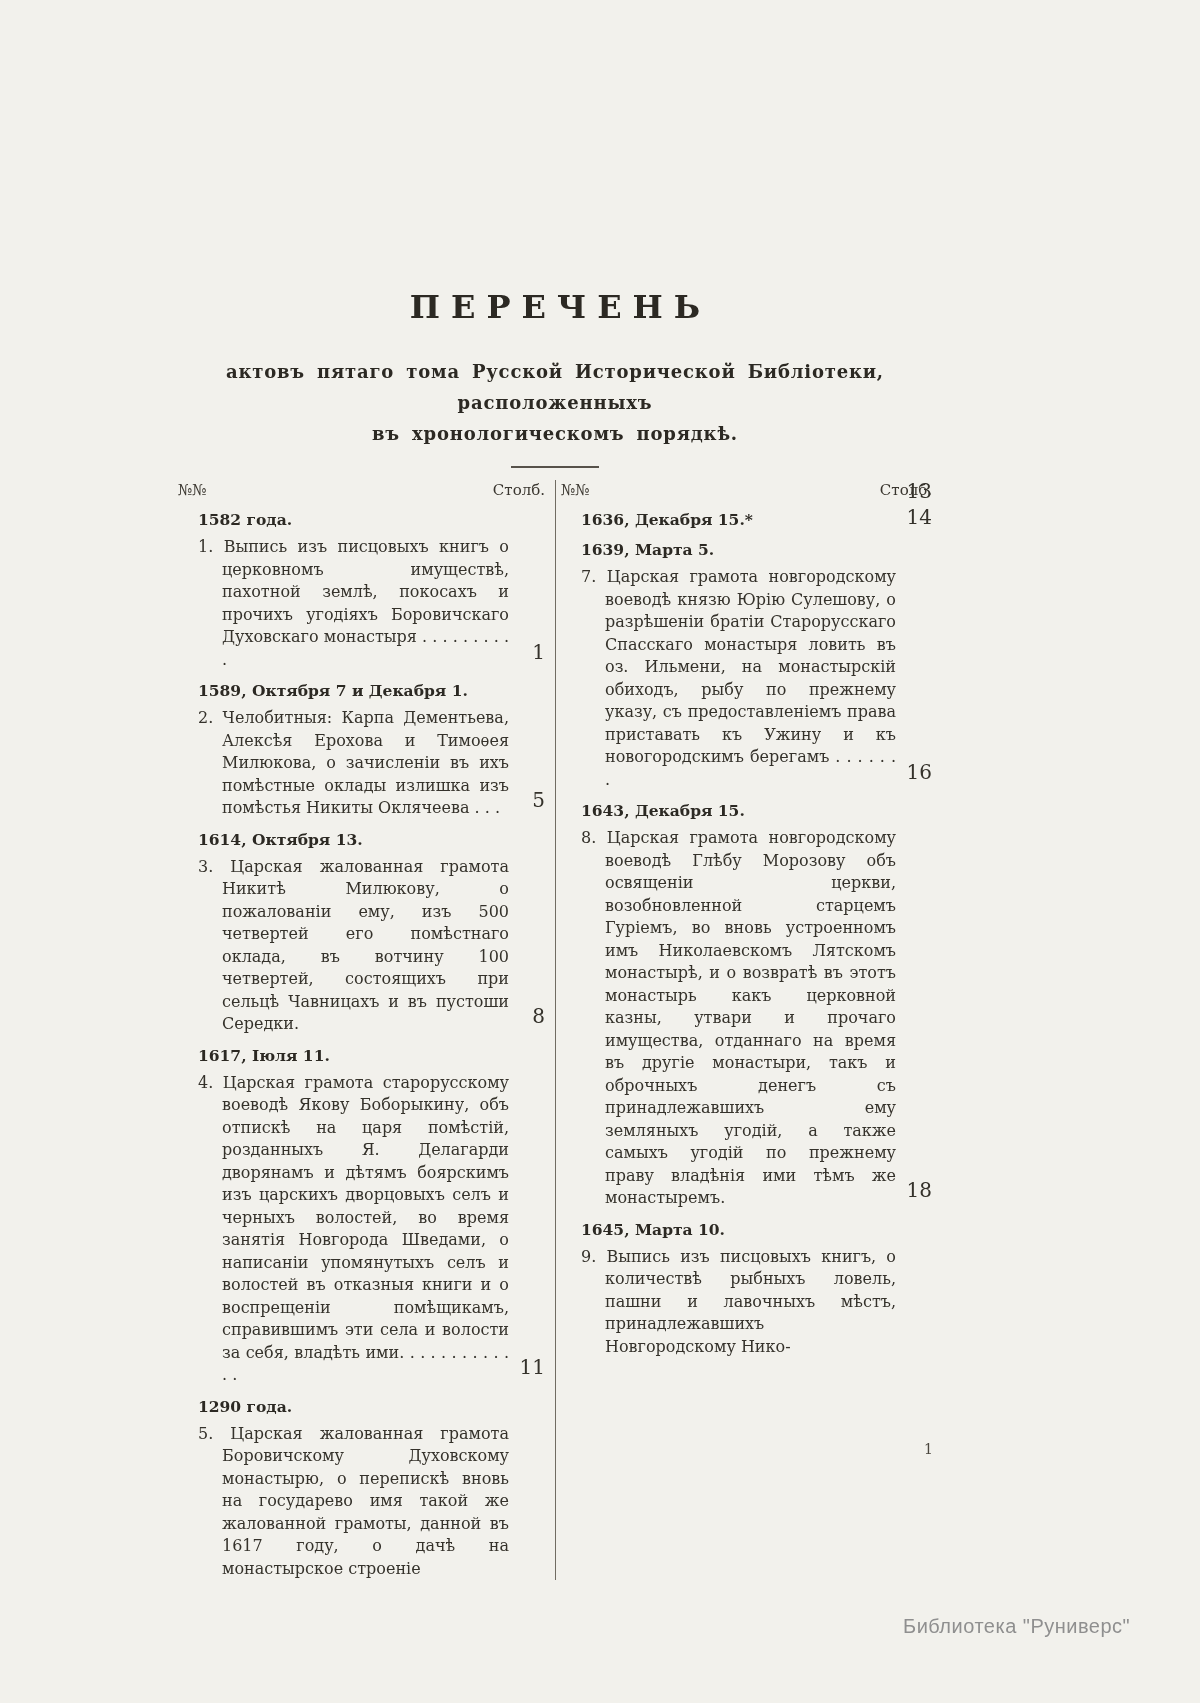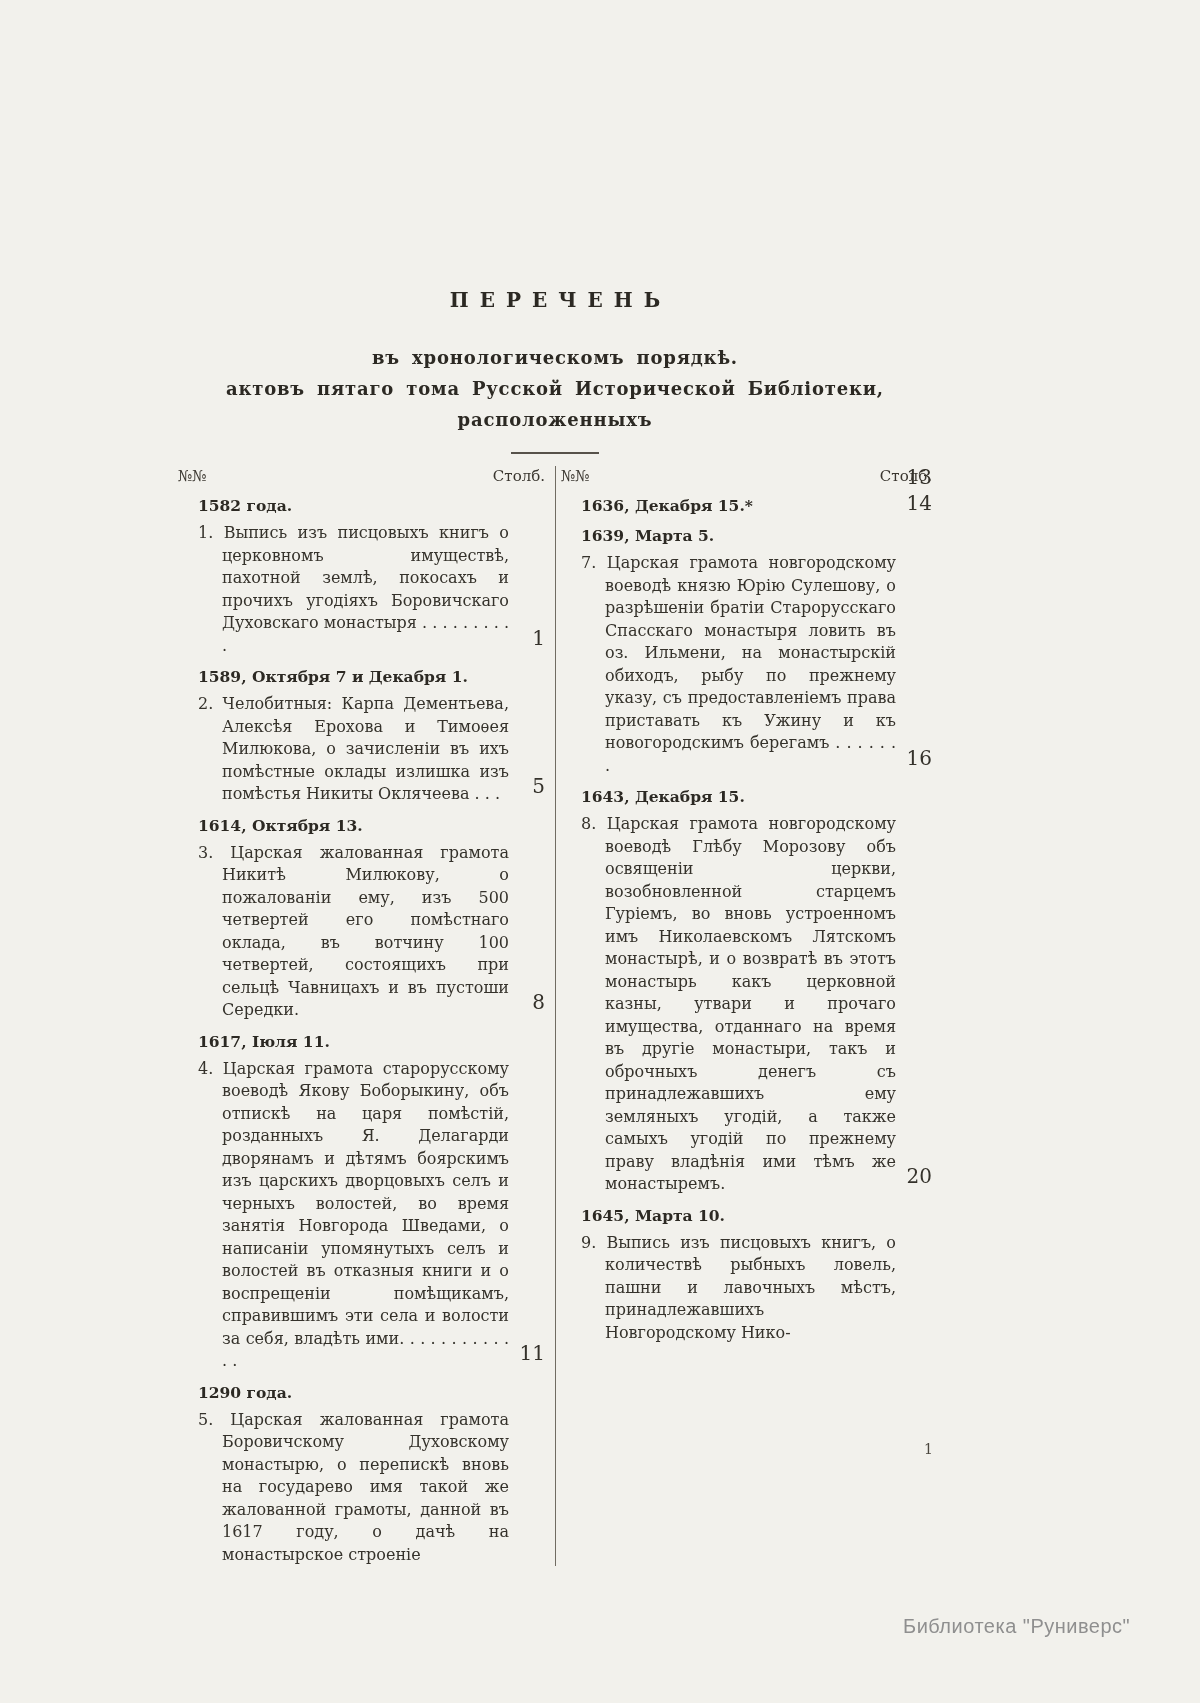--- a/index.html
+++ b/index.html
@@ -8,21 +8,21 @@
     width: 1200px; height: 1703px;
     background: #f2f1ec;
     font-family: "DejaVu Serif", "Liberation Serif", serif;
     color: #35322b;
     position: relative;
     overflow: hidden;
   }
   .content { position: absolute; left: 178px; top: 288px; width: 754px; }
   .title {
     margin: 0; text-align: center;
-    font-size: 20px; font-weight: 700; color: #2c2923;
+    font-size: 32px; font-weight: 700; color: #2c2923;
     letter-spacing: 11px; padding-left: 11px;
   }
   .subtitle {
     margin-top: 30px; text-align: center;
     font-weight: 700; font-size: 18px; line-height: 31px;
     letter-spacing: 0.8px; word-spacing: 5px; color: #2c2923;
   }
   .rule { width: 88px; border-top: 2px solid #57524a; margin: 17px auto 0 auto; }
   .cols { display: flex; align-items: stretch; margin-top: 12px; }
   .col { position: relative; }
@@ -50,22 +50,22 @@
     font-family: "Liberation Sans", sans-serif;
     font-size: 20px; color: #8f8f8f; letter-spacing: 0.5px;
   }
 </style>
 </head>
 <body>
 
 <div class="content">
   <h1 class="title">ПЕРЕЧЕНЬ</h1>
   <div class="subtitle">
+    <div>актовъ пятаго тома Русской Исторической Библіотеки, расположенныхъ</div>
     <div>въ хронологическомъ порядкѣ.</div>
-    <div>актовъ пятаго тома Русской Исторической Библіотеки, расположенныхъ</div>
   </div>
   <div class="rule"></div>
 
   <div class="cols">
     <div class="col col-left">
       <div class="col-head">
         <span>№№</span>
         <span>Столб.</span>
       </div>
       <div id="entries-left">
@@ -110,21 +110,21 @@
             <span class="entry-page">14</span>
           </div>
           <div class="date-heading">1639, Марта 5.</div>
           <div class="entry">
             <div class="entry-body"><span class="entry-num">7. </span>Царская грамота новгородскому воеводѣ князю Юрію Сулешову, о разрѣшеніи братіи Старорусскаго Спасскаго монастыря ловить въ оз. Ильмени, на монастырскій обиходъ, рыбу по прежнему указу, съ предоставленіемъ права приставать къ Ужину и къ новогородскимъ берегамъ . . . . . . .</div>
             <span class="entry-page">16</span>
           </div>
           <div class="date-heading">1643, Декабря 15.</div>
           <div class="entry">
             <div class="entry-body"><span class="entry-num">8. </span>Царская грамота новгородскому воеводѣ Глѣбу Морозову объ освященіи церкви, возобновленной старцемъ Гуріемъ, во вновь устроенномъ имъ Николаевскомъ Лятскомъ монастырѣ, и о возвратѣ въ этотъ монастырь какъ церковной казны, утвари и прочаго имущества, отданнаго на время въ другіе монастыри, такъ и оброчныхъ денегъ съ принадлежавшихъ ему земляныхъ угодій, а также самыхъ угодій по прежнему праву владѣнія ими тѣмъ же монастыремъ.</div>
-            <span class="entry-page">20</span>
+            <span class="entry-page">18</span>
           </div>
           <div class="date-heading">1645, Марта 10.</div>
           <div class="entry">
             <div class="entry-body"><span class="entry-num">9. </span>Выпись изъ писцовыхъ книгъ, о количествѣ рыбныхъ ловель, пашни и лавочныхъ мѣстъ, принадлежавшихъ Новгородскому Нико-</div>
           </div>
         </div>
     </div>
   </div>
 </div>
 

